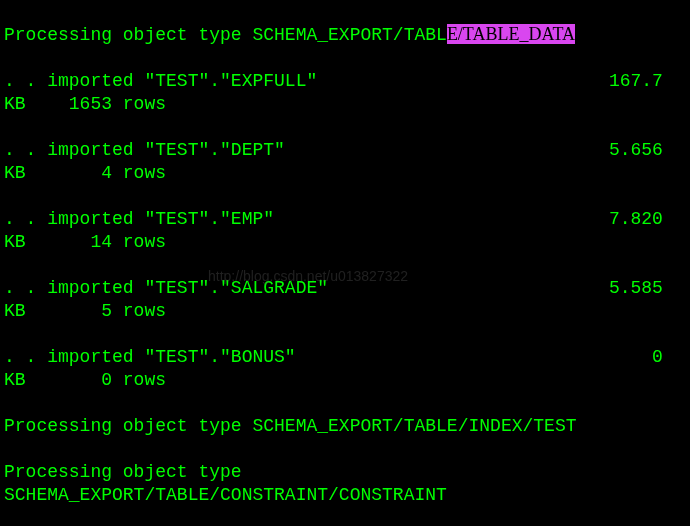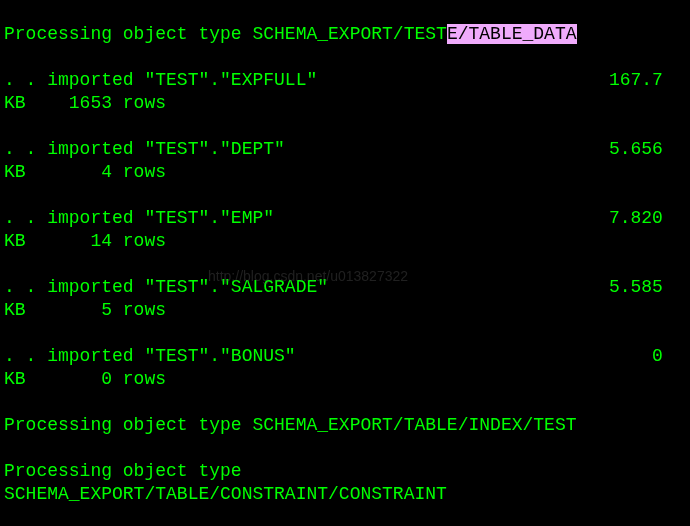--- a/index.html
+++ b/index.html
@@ -20,39 +20,40 @@
       padding: 0 4px;
     }
     .terminal {
       white-space: pre-wrap;
       word-wrap: break-word;
     }
     .line {
       display: block;
     }
     .highlight {
-      background-color: #f0abfc;
+      background-color: #d946ef;
       color: #000000;
+      font-family: Liberation Serif, serif;
     }
     .watermark {
       position: absolute;
       top: 265px;
       left: 208px;
       color: rgba(80, 80, 80, 0.4);
       font-size: 14px;
       font-family: Arial, sans-serif;
       pointer-events: none;
       z-index: 10;
     }
   </style>
 </head>
 <body>
 
 <div class="terminal">
-<span class="line"><span>Processing object type SCHEMA_EXPORT/TEST</span><span class="highlight">E/TABLE_DATA</span></span>
+<span class="line"><span>Processing object type SCHEMA_EXPORT/TABL</span><span class="highlight">E/TABLE_DATA</span></span>
 <span class="line">. . imported "TEST"."EXPFULL"                           167.7 KB    1653 rows</span>
 <span class="line">. . imported "TEST"."DEPT"                              5.656 KB       4 rows</span>
 <span class="line">. . imported "TEST"."EMP"                               7.820 KB      14 rows</span>
 <span class="line">. . imported "TEST"."SALGRADE"                          5.585 KB       5 rows</span>
 <span class="line">. . imported "TEST"."BONUS"                                 0 KB       0 rows</span>
 <span class="line">Processing object type SCHEMA_EXPORT/TABLE/INDEX/TEST</span>
 <span class="line">Processing object type SCHEMA_EXPORT/TABLE/CONSTRAINT/CONSTRAINT</span>
 
 
 

